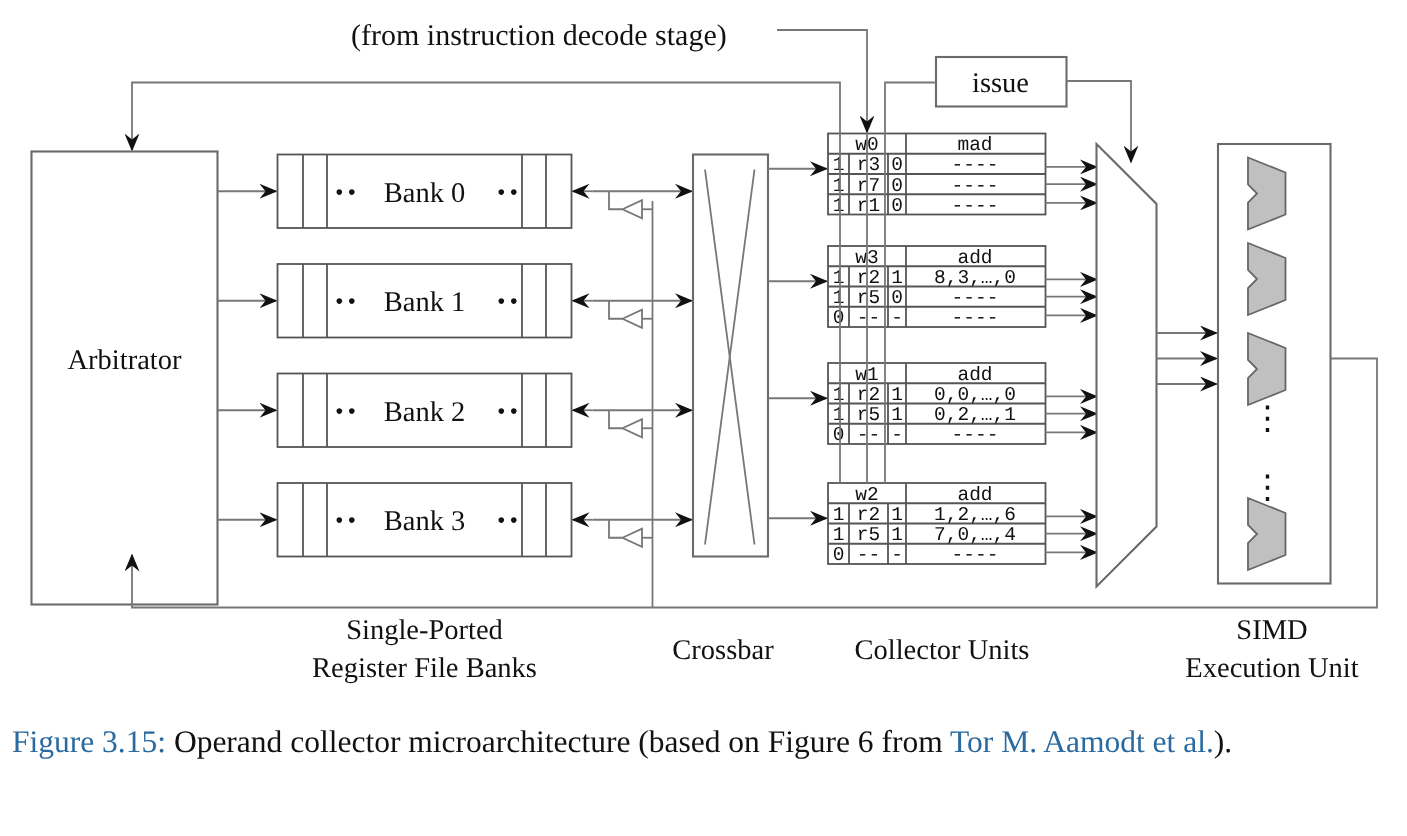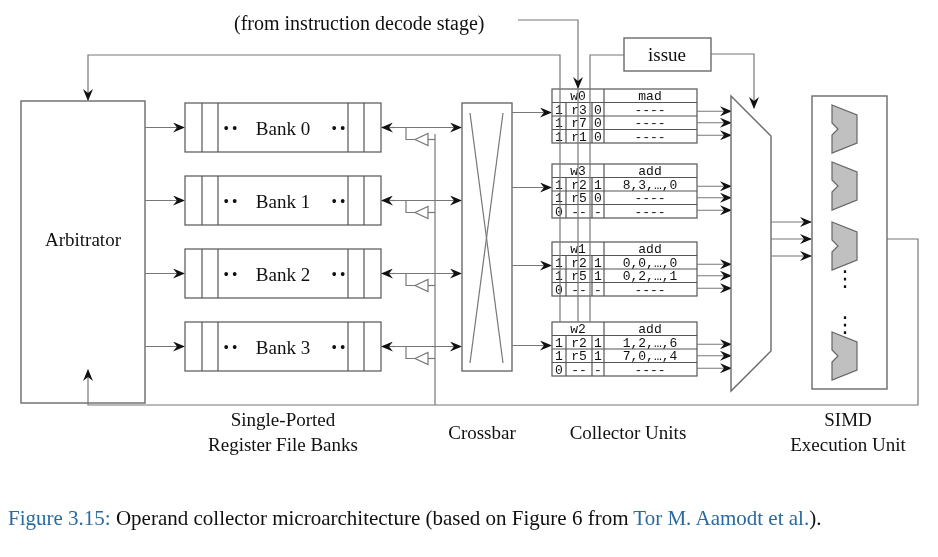--- a/index.html
+++ b/index.html
@@ -3,21 +3,21 @@
 <meta charset="utf-8">
 <style>
   html, body { margin:0; padding:0; background:#ffffff; }
   body { width:938px; height:557px; position:relative; overflow:hidden; font-family:"Liberation Serif", "DejaVu Serif", serif; }
   #diagram { position:absolute; left:0; top:0; }
   .serif { font-family:"Liberation Serif", "DejaVu Serif", serif; fill:#111; }
   .mono { font-family:"Liberation Mono", "DejaVu Sans Mono", monospace; fill:#111; }
   .ln { stroke:#777; stroke-width:1.2; fill:none; }
   .bx { stroke:#6a6a6a; stroke-width:1.4; fill:#fff; }
   .cell { stroke:#555; stroke-width:1.2; fill:#fff; }
-  #caption { position:absolute; left:8px; top:504px; width:930px; font-size:21px; line-height:28px; color:#111; font-family:"Liberation Serif", "DejaVu Serif", serif; }
+  #caption { position:absolute; left:8px; top:480px; width:930px; font-size:21px; line-height:28px; color:#111; font-family:"Liberation Serif", "DejaVu Serif", serif; }
   #caption .link { color:#2a6aa0; }
 </style>
 </head>
 <body>
 
 <svg id="diagram" width="938" height="480" viewBox="0 0 938 480" xmlns="http://www.w3.org/2000/svg">
   <defs>
     <marker id="arr" markerWidth="12" markerHeight="10" refX="11" refY="5" orient="auto" markerUnits="userSpaceOnUse">
       <path d="M0,0 L12,5 L0,10 L4,5 Z" fill="#111"></path>
     </marker>

